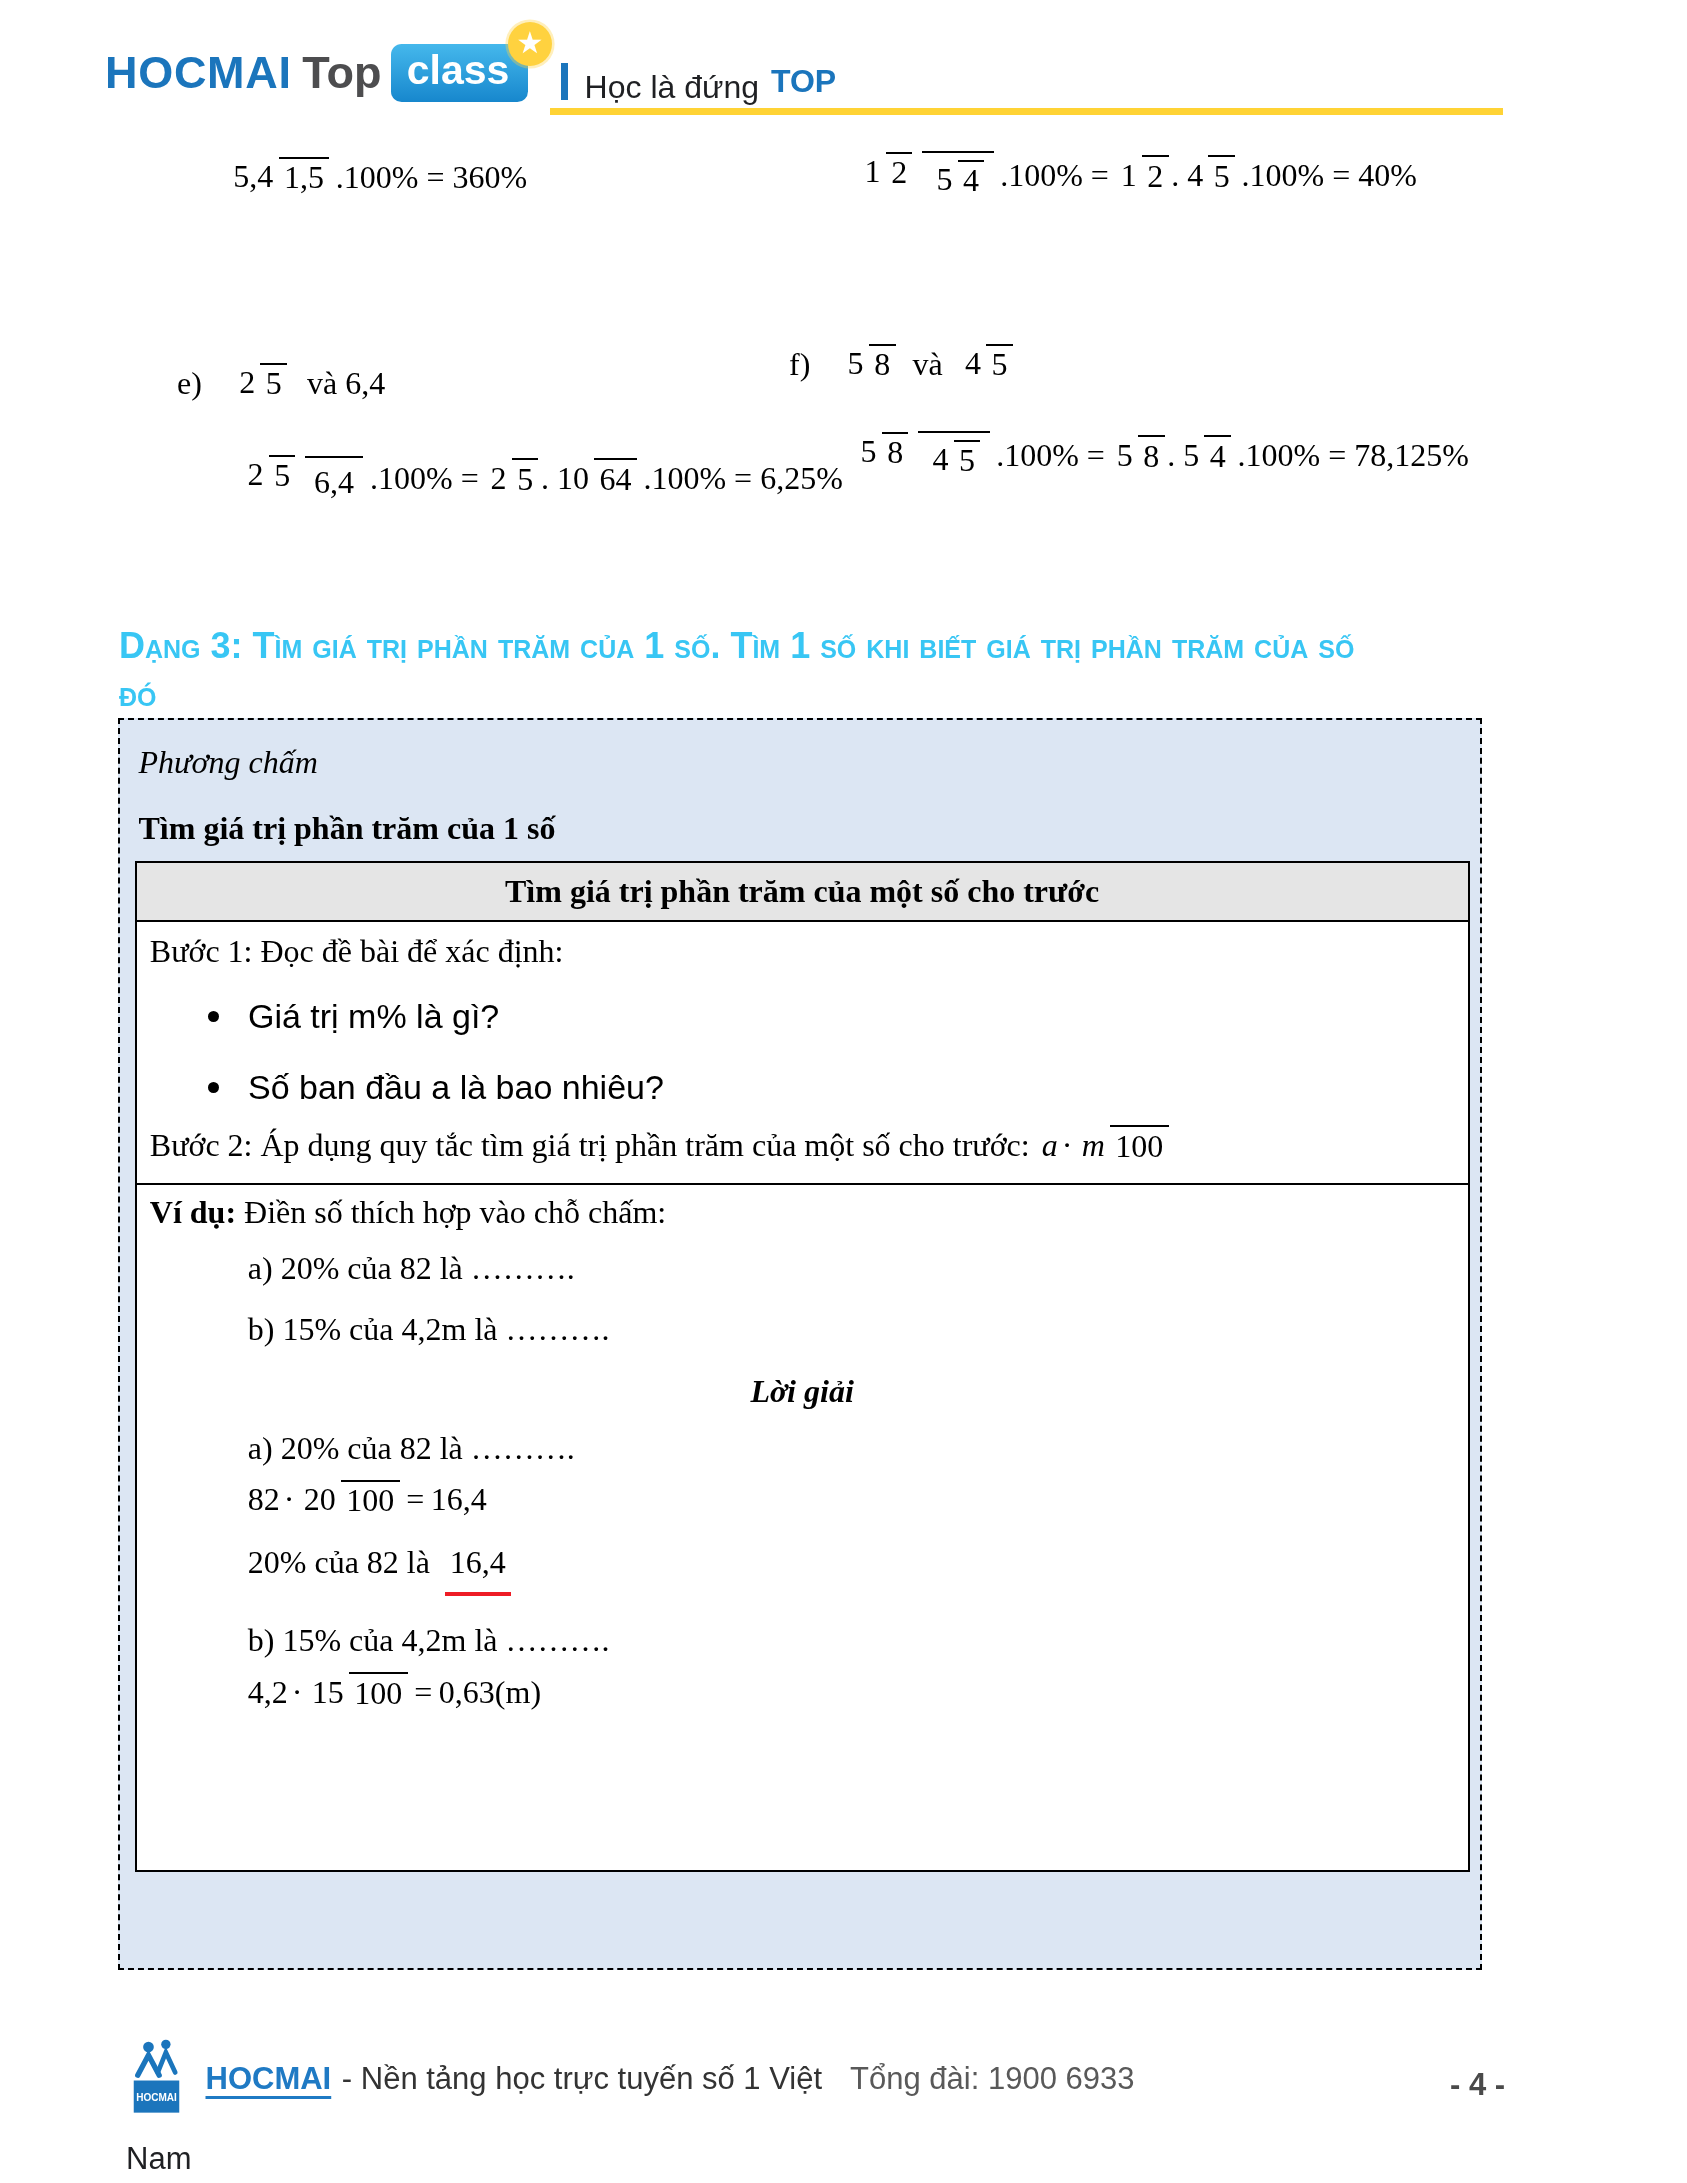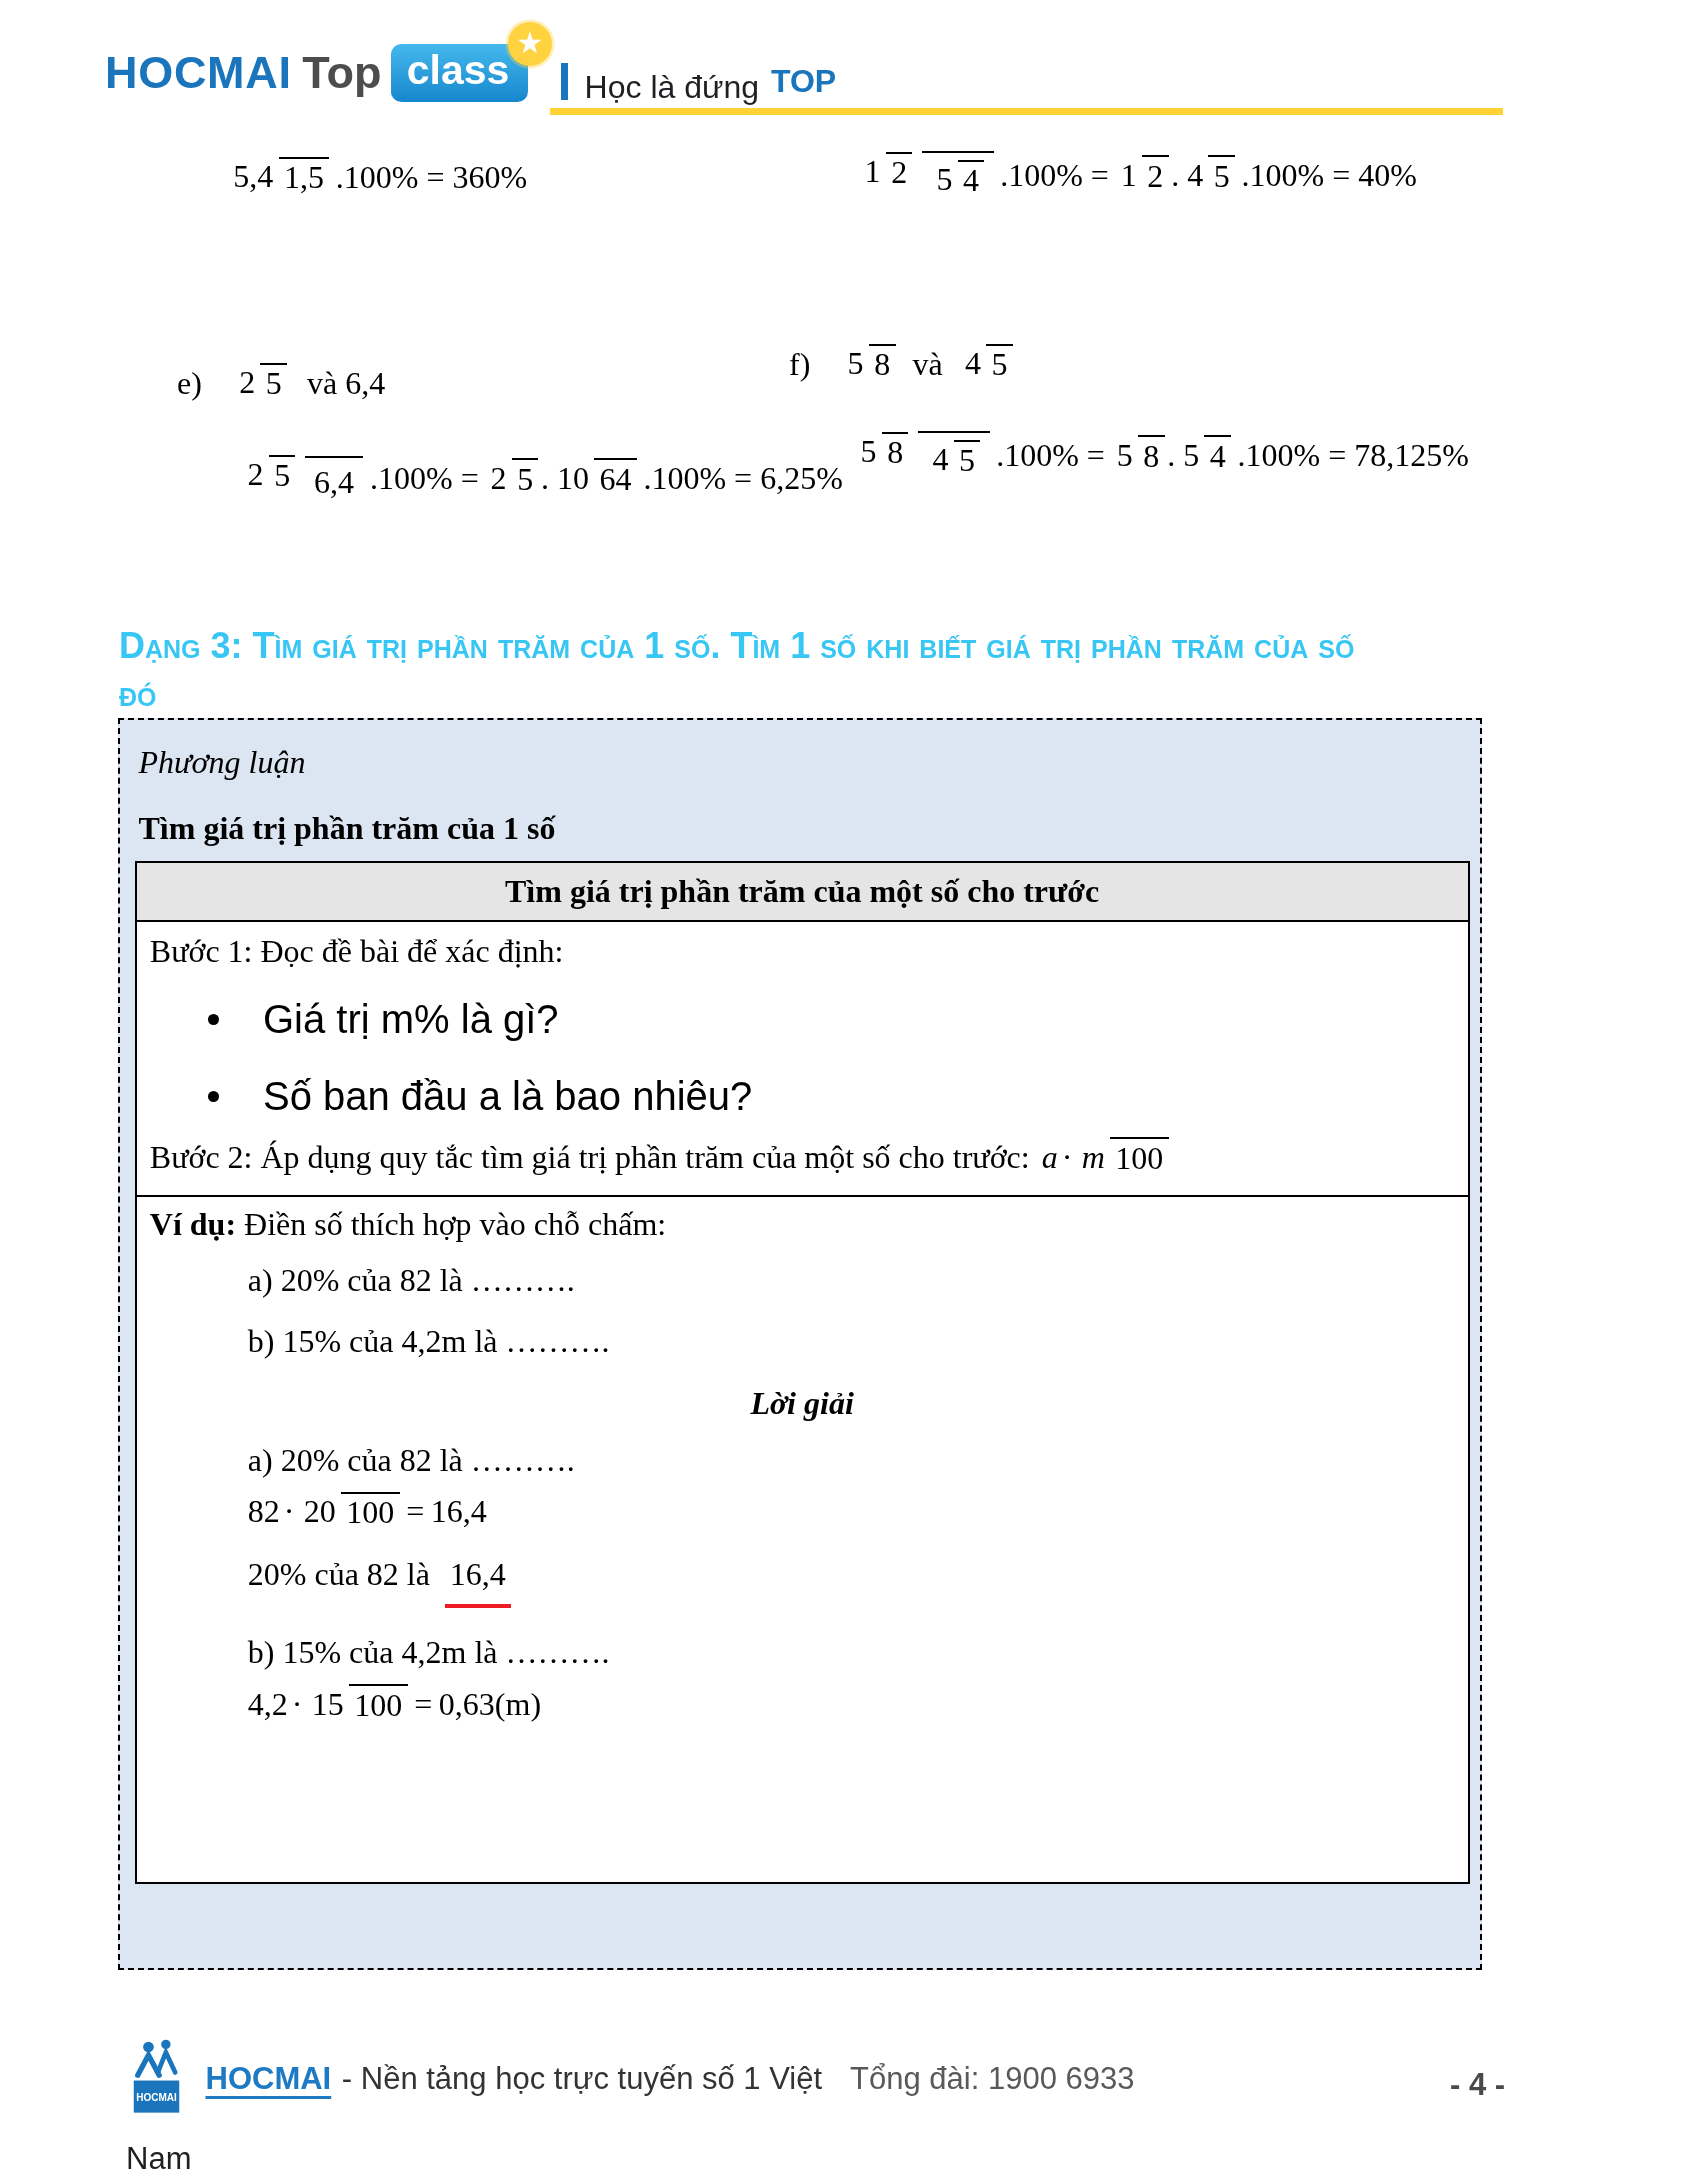--- a/index.html
+++ b/index.html
@@ -58,21 +58,21 @@
   .method-table{
     margin:14px 0 0 14.6px;width:1335px;box-sizing:border-box;border:2.6px solid #000;background:#fff;
   }
   .t-header{
     height:57px;background:#e5e5e5;border-bottom:2.6px solid #000;
     display:flex;align-items:center;justify-content:center;font-weight:bold;font-size:32px;
   }
   .t-row1{border-bottom:2.6px solid #000;padding:10.6px 13.2px 17px 13.2px;box-sizing:border-box;}
   .t-row2{padding:9.3px 13.2px 0 13.2px;box-sizing:border-box;height:685px;}
   .step{font-size:32px;line-height:1.18;}
-  .bullet{display:flex;align-items:center;font-family:"Liberation Sans",sans-serif;font-size:40px;gap:15px;}
+  .bullet{display:flex;align-items:center;font-family:"Liberation Sans",sans-serif;font-size:34px;}
   .bullet .dot{width:11.2px;height:11.2px;border-radius:50%;background:#000;margin:0 29px 0 58px;flex:none;}
   .bullet1{margin-top:26.5px;}
   .bullet2{margin-top:32px;}
   .step2row{display:flex;align-items:center;margin-top:18.5px;font-size:32px;}
   .step2row .var{font-style:italic;}
   .step2row .frac .fn{font-style:italic;}
   .step3{margin-top:16px;}
   .vidu{font-size:32px;}
   .vidu b{font-weight:bold;}
   .ex-item{margin:18.5px 0 0 98px;font-size:32px;}
@@ -222,21 +222,21 @@
   </span>
   <span class="tok">.100% = 78,125%</span>
 </div>
 
 <div class="abs section-heading">
   <span>Dạng 3: Tìm giá trị phần trăm của 1 số. Tìm 1 số khi biết giá trị phần trăm của số</span>
   <span>đó</span>
 </div>
 
 <div class="abs method-box">
-  <div class="pp-label">Phương luận</div>
+  <div class="pp-label">Phương chấm</div>
   <div class="pp-sub">Tìm giá trị phần trăm của 1 số</div>
 
   <div class="method-table">
     <div class="t-header">Tìm giá trị phần trăm của một số cho trước</div>
 
     <div class="t-row1">
       <div class="step">Bước 1: Đọc đề bài để xác định:</div>
 
       <div class="bullet bullet1">
         <span class="dot"></span>

